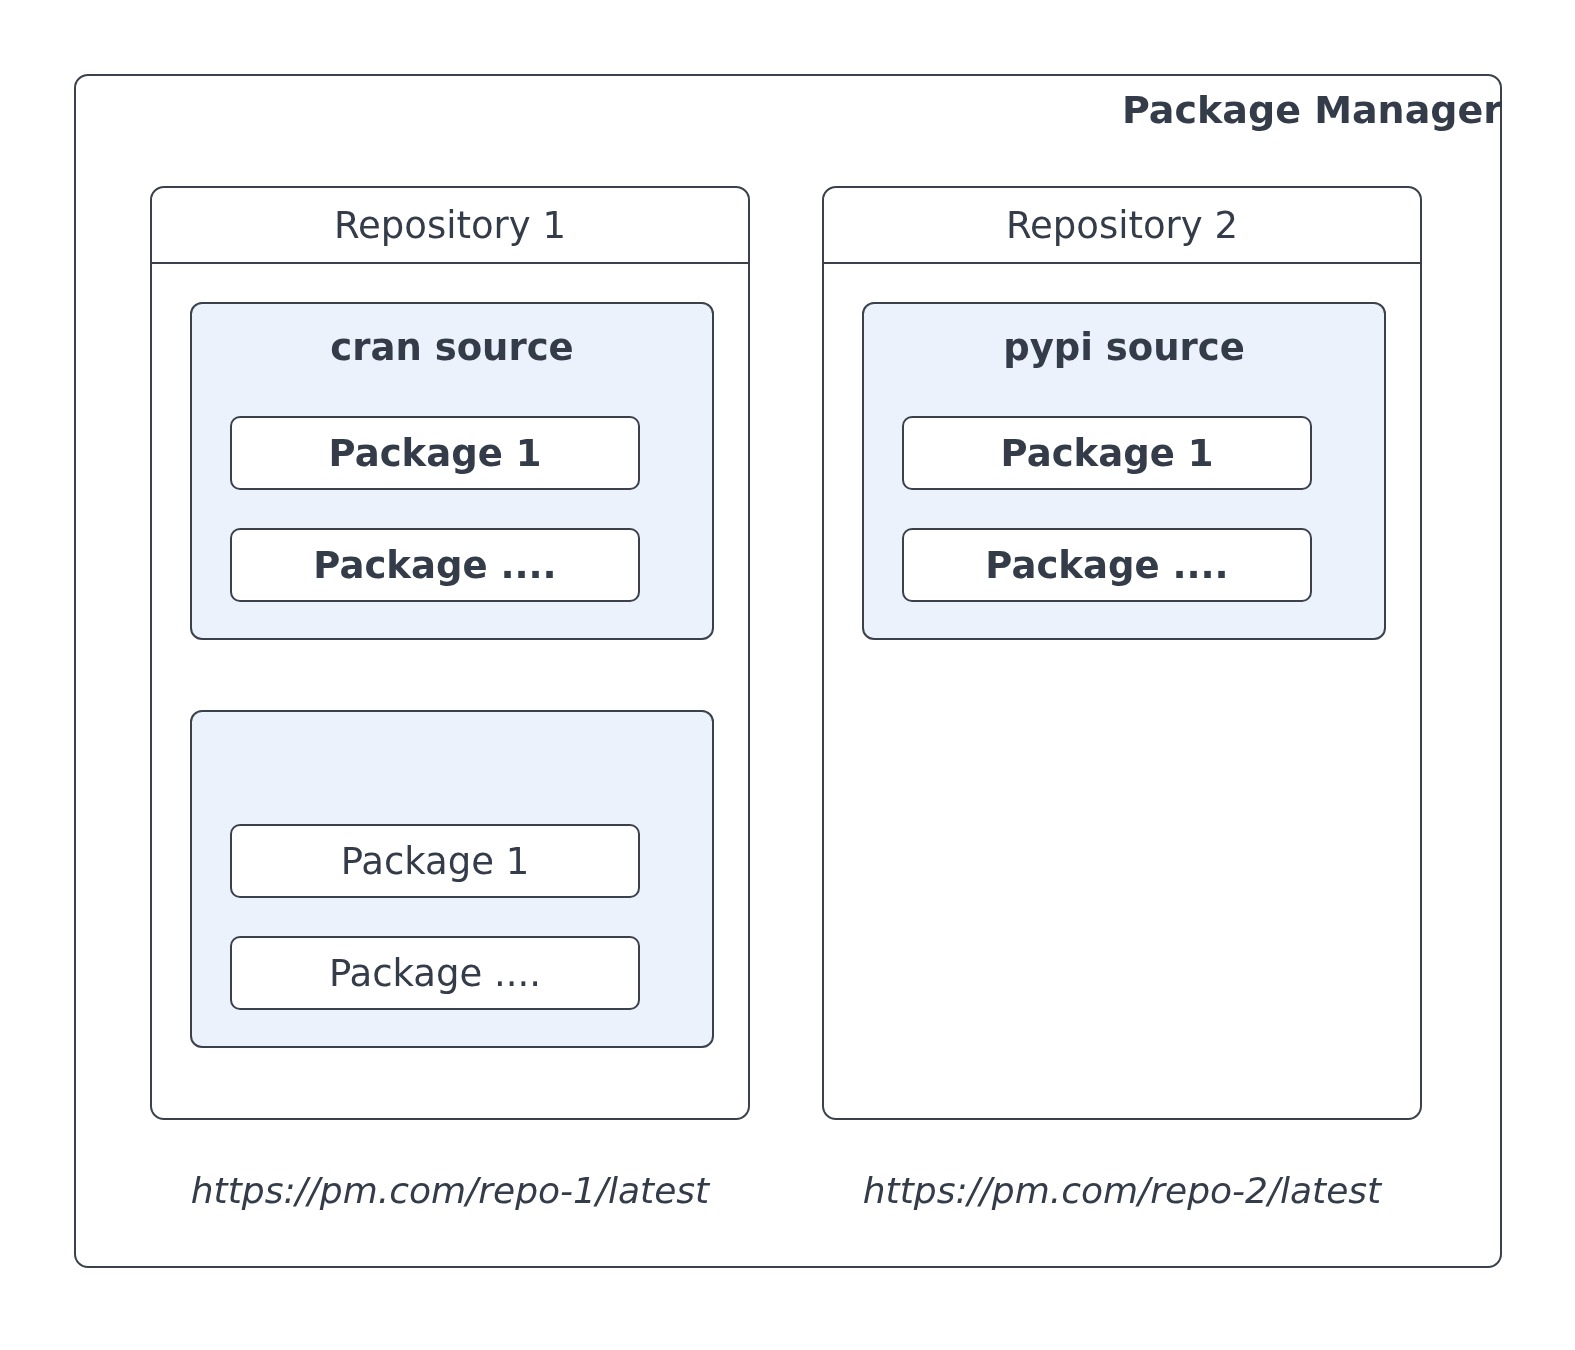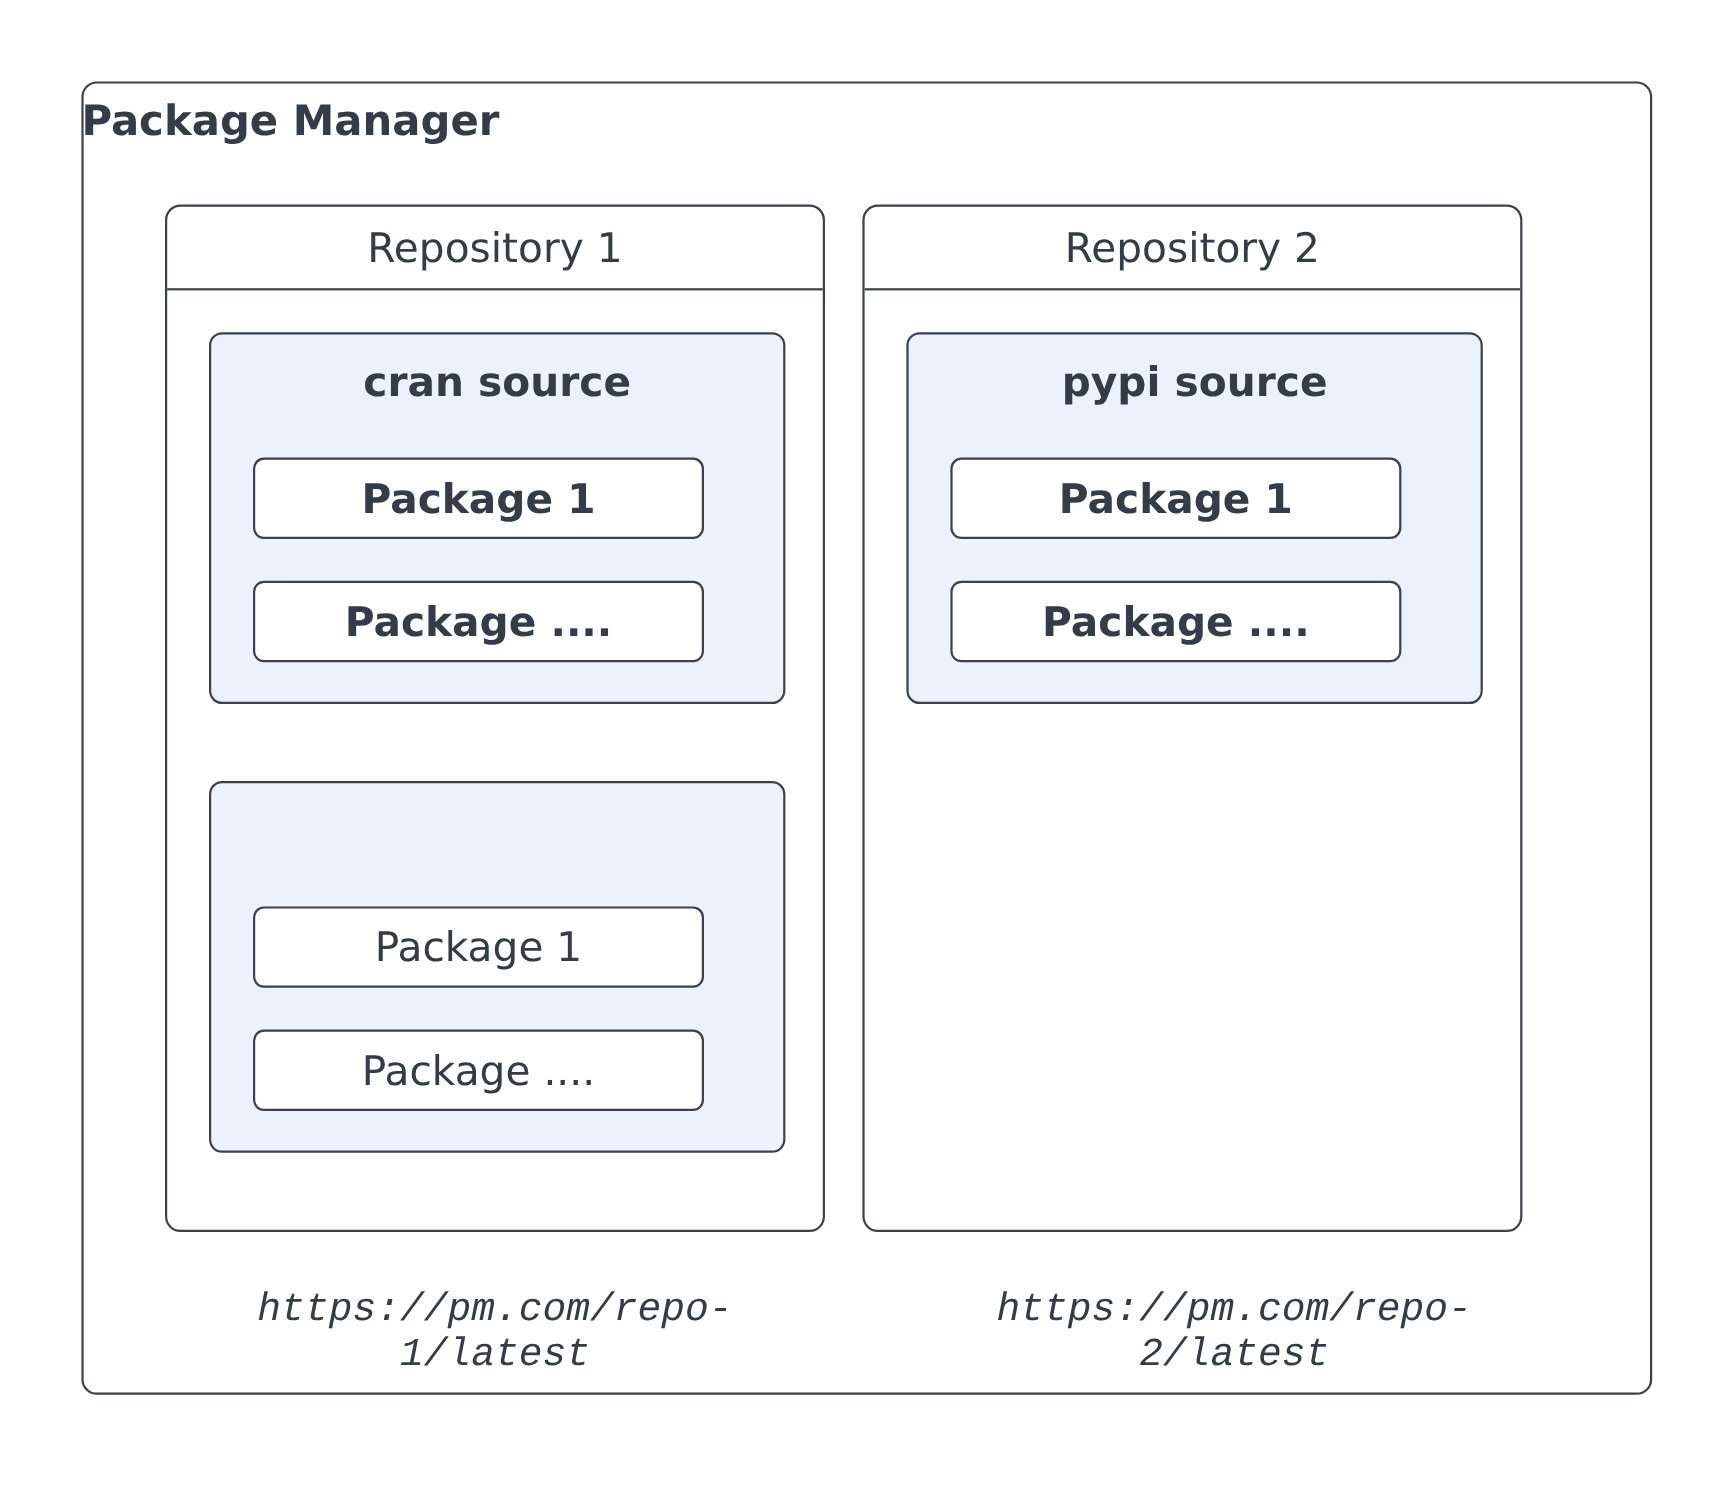--- a/index.html
+++ b/index.html
@@ -23,34 +23,34 @@
     left: 74px; top: 74px;
     width: 1428px; height: 1194px;
     border: 2px solid var(--border);
     border-radius: 14px;
     background: var(--background);
   }
   .diagram-title {
     position: absolute;
     left: 74px; top: 88px;
     width: 1428px;
-    text-align: left;
+    text-align: right;
     font-size: 38px;
     font-weight: bold;
   }
   .repo {
     position: absolute;
     top: 186px;
     width: 600px; height: 934px;
     border: 2px solid var(--border);
     border-radius: 14px;
     background: var(--background);
   }
   .repo-1 { left: 150px; }
-  .repo-2 { left: 784px; }
+  .repo-2 { left: 822px; }
   .repo-header {
     height: 76px;
     border-bottom: 2px solid var(--border);
     display: flex;
     align-items: center;
     justify-content: center;
     font-size: 37px;
   }
   .source {
     position: absolute;
@@ -83,21 +83,20 @@
   }
   .pkg-1 { top: 112px; }
   .pkg-2 { top: 224px; }
   .repo-url {
     position: absolute;
     top: 1170px;
     width: 600px;
     text-align: center;
     font-style: italic;
     font-size: 36px;
-    font-family: Liberation Mono, monospace;
   }
   .url-1 { left: 150px; }
   .url-2 { left: 822px; }
 </style>
 </head>
 <body>
 
 <div class="canvas">
 
   <div class="outer-box"></div>

